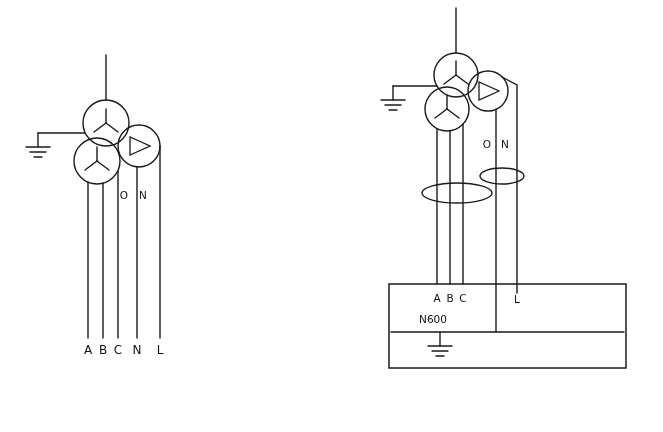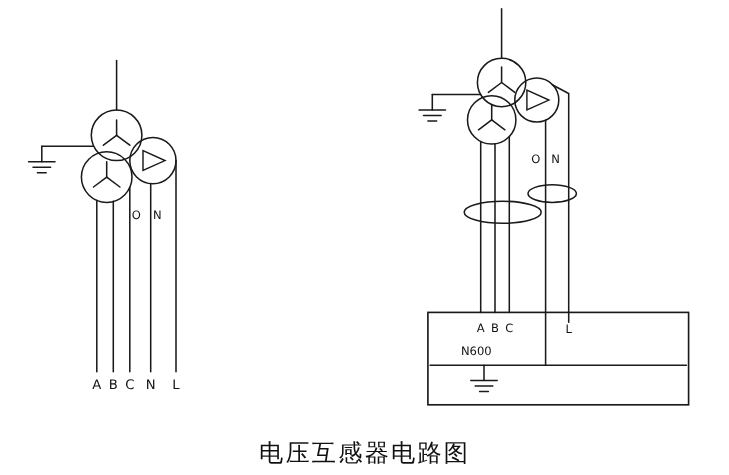--- a/index.html
+++ b/index.html
@@ -109,14 +109,13 @@
       <text class="sm" x="450" y="302">B</text>
       <text class="sm" x="463" y="302">C</text>
       <text class="sm" x="517" y="303">L</text>
       <text class="sm" x="433" y="323">N600</text>
 
       <line x1="391" y1="332" x2="624" y2="332"></line>
       <use href="#gnd" x="440" y="332"></use>
     </g>
   </svg>
 
-  <div class="title">电压互感器电路图</div>
 </div>
 
 </body></html>

